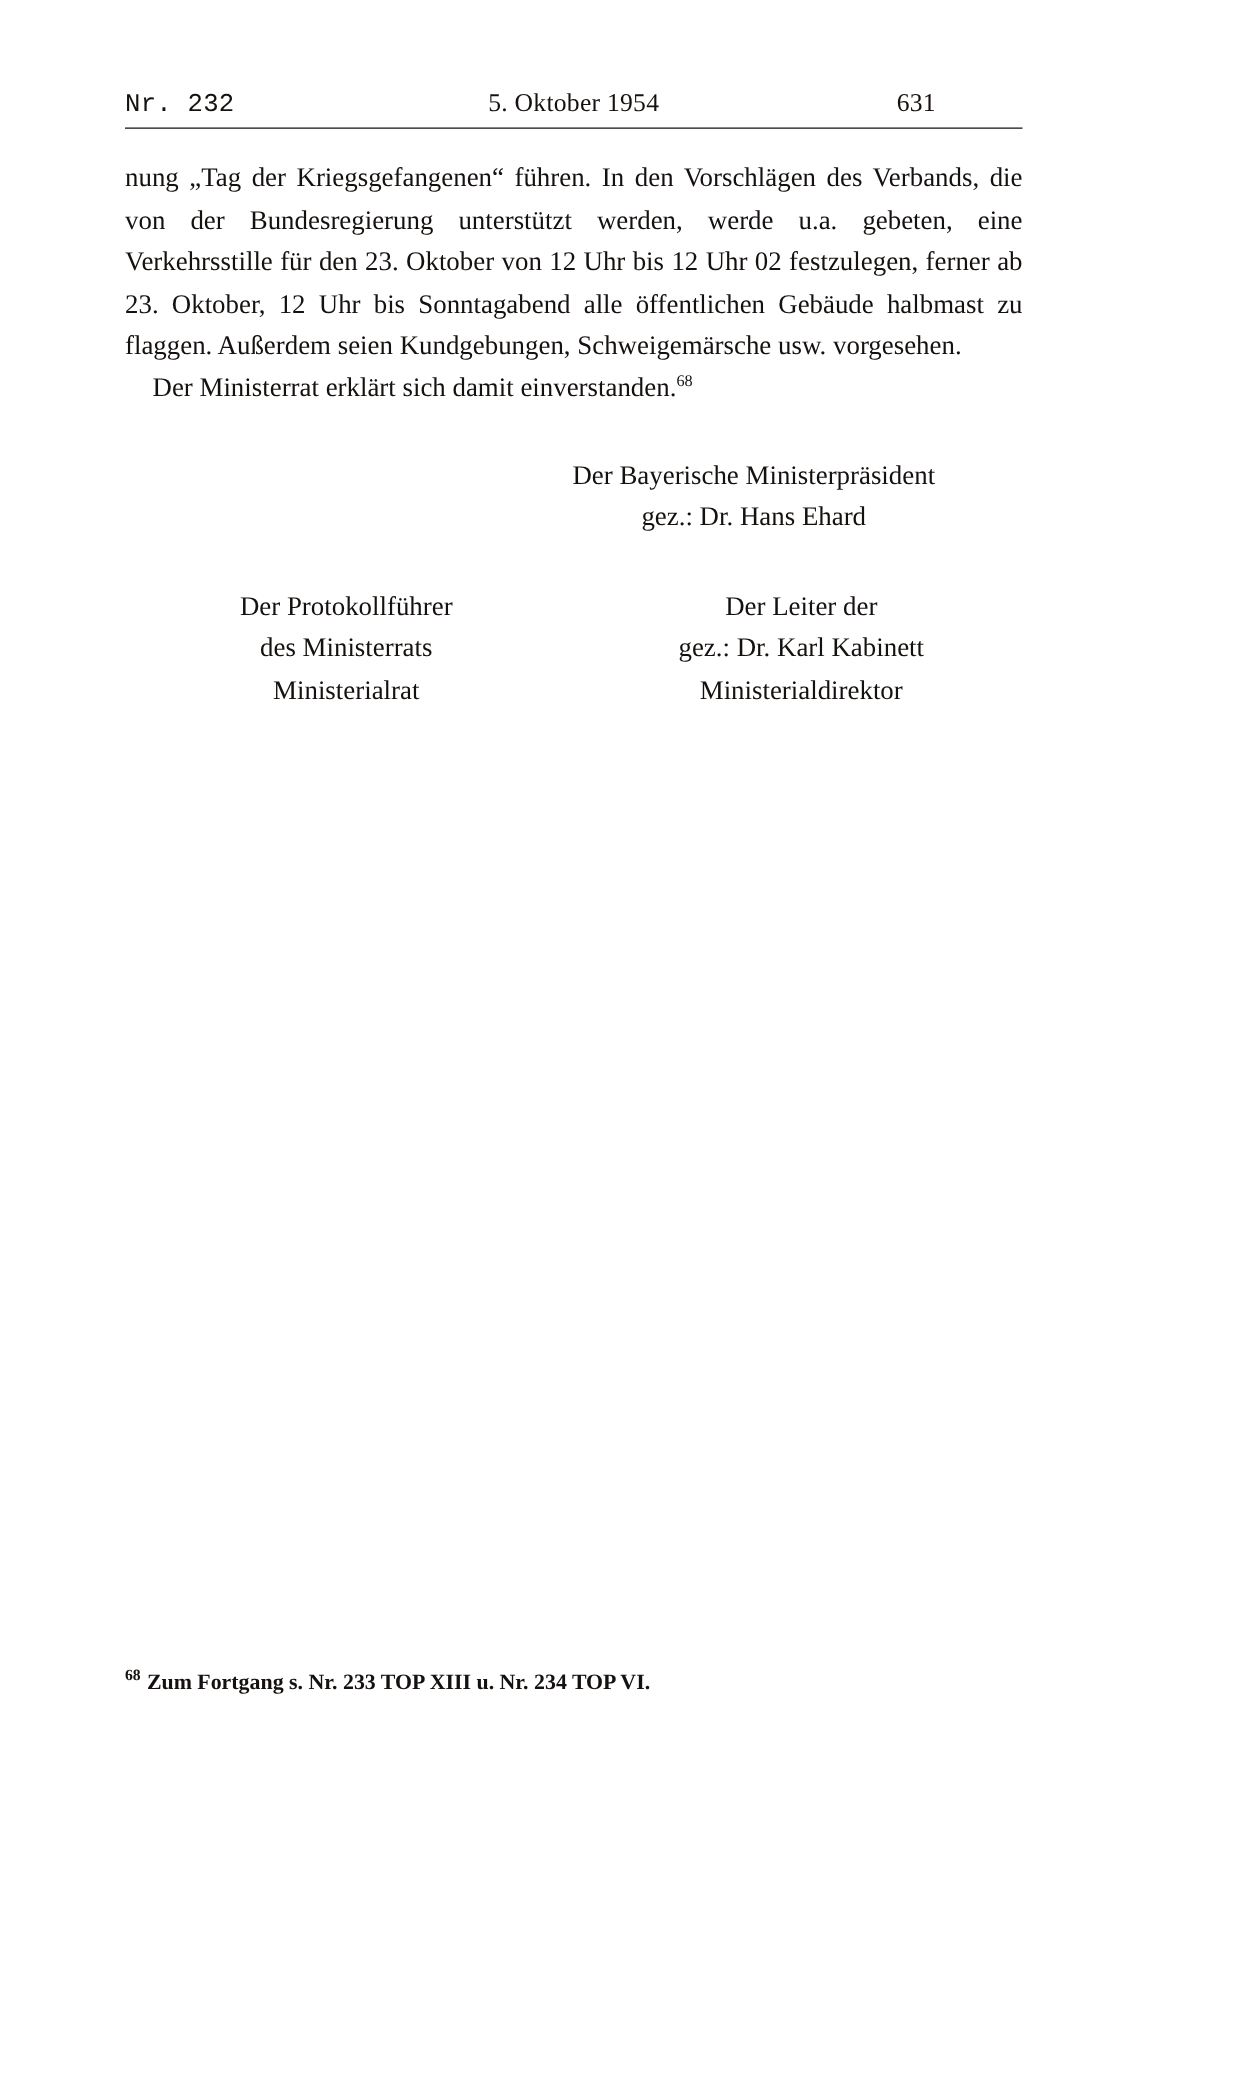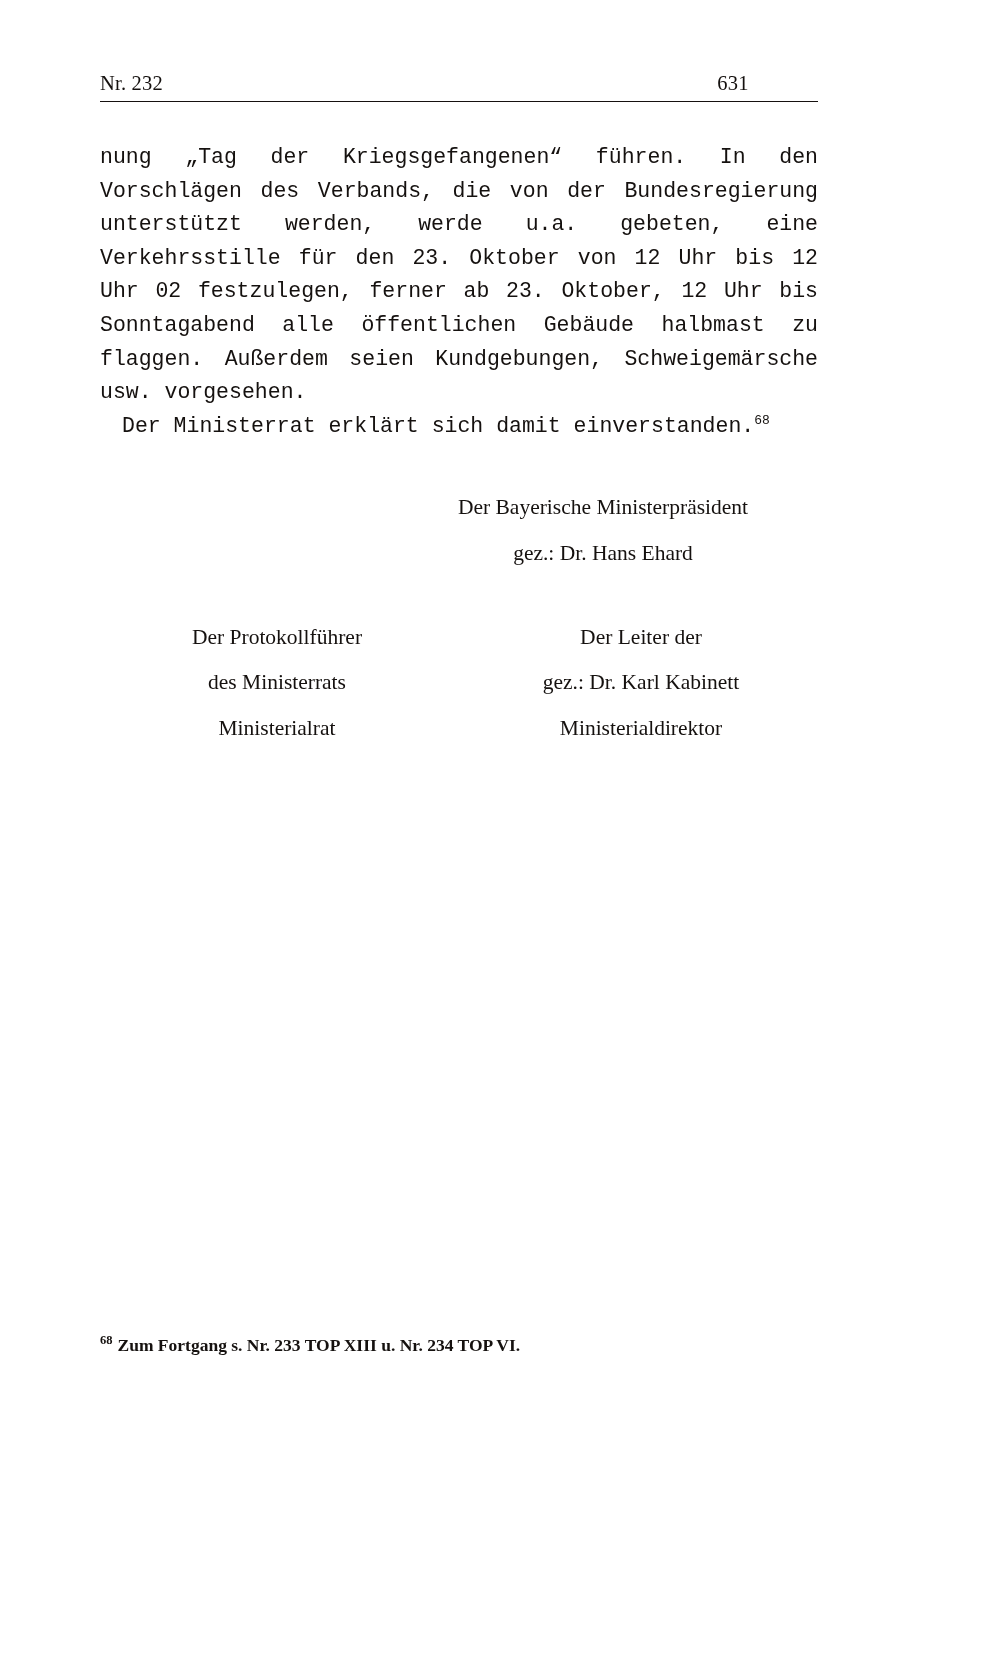--- a/index.html
+++ b/index.html
@@ -28,37 +28,36 @@
     width: 718px;
   }
   
   .runhead {
     display: flex;
     align-items: baseline;
     justify-content: space-between;
     font-size: 20.5px;
     letter-spacing: 0.2px;
   }
-  .runhead .rh-left { width: 170px; text-align: left; }
+  .runhead .rh-left { width: 170px; text-align: left; font-family: Liberation Mono, monospace; }
   .runhead .rh-center { flex: 1; text-align: center; }
   .runhead .rh-right { width: 170px; text-align: center; }
   .rule {
     margin-top: 6px;
     border-bottom: 1.1px solid #16110f;
     width: 100%;
   }
   
   .body-block {
-    margin-top: 39px;
+    margin-top: 23px;
     font-size: 21.5px;
     line-height: 33.6px;
     text-align: justify;
     text-justify: inter-word;
     hyphens: manual;
-    font-family: Liberation Mono, monospace;
   }
   .para {
     margin: 0;
     text-align: justify;
   }
   .para.indent { text-indent: 22px; }
   .para + .para { margin-top: 0; }
   sup.fn {
     font-size: 13px;
     vertical-align: super;
@@ -82,21 +81,21 @@
     display: flex;
     justify-content: flex-end;
     font-size: 21.5px;
     line-height: 33.6px;
   }
   .sig-bottom .sig-col {
     flex: 1;
     text-align: center;
   }
   .sig-bottom .sig-col.left { margin-right: 10px; }
-  .sig-line { display: block; margin-top: 12px; }
+  .sig-line { display: block; }
   
   .footnote {
     position: absolute;
     left: 100px;
     top: 1332px;
     width: 718px;
     font-size: 17.5px;
     line-height: 26px;
     font-weight: bold;
   }
@@ -109,20 +108,21 @@
 </style>
 </head>
 <body>
 
 <div class="page">
 
   <div class="content">
 
     <div class="runhead">
       <span class="rh-left">Nr. 232</span>
+      <span class="rh-center">5. Oktober 1954</span>
       <span class="rh-right">631</span>
     </div>
     <div class="rule"></div>
 
     <div class="body-block">
       <p class="para">nung „Tag der Kriegsgefangenen“ führen. In den Vorschlägen des Verbands, die von der Bundesregierung unterstützt werden, werde u.a. gebeten, eine Verkehrsstille für den 23. Oktober von 12 Uhr bis 12 Uhr 02 festzulegen, ferner ab 23. Oktober, 12 Uhr bis Sonntagabend alle öffentlichen Gebäude halbmast zu flaggen. Außerdem seien Kundgebungen, Schweigemärsche usw. vorgesehen.</p>
       <p class="para indent"><span>Der Ministerrat erklärt sich damit einverstanden.</span><sup class="fn">68</sup></p>
     </div>
 
     <div class="sig-top">

